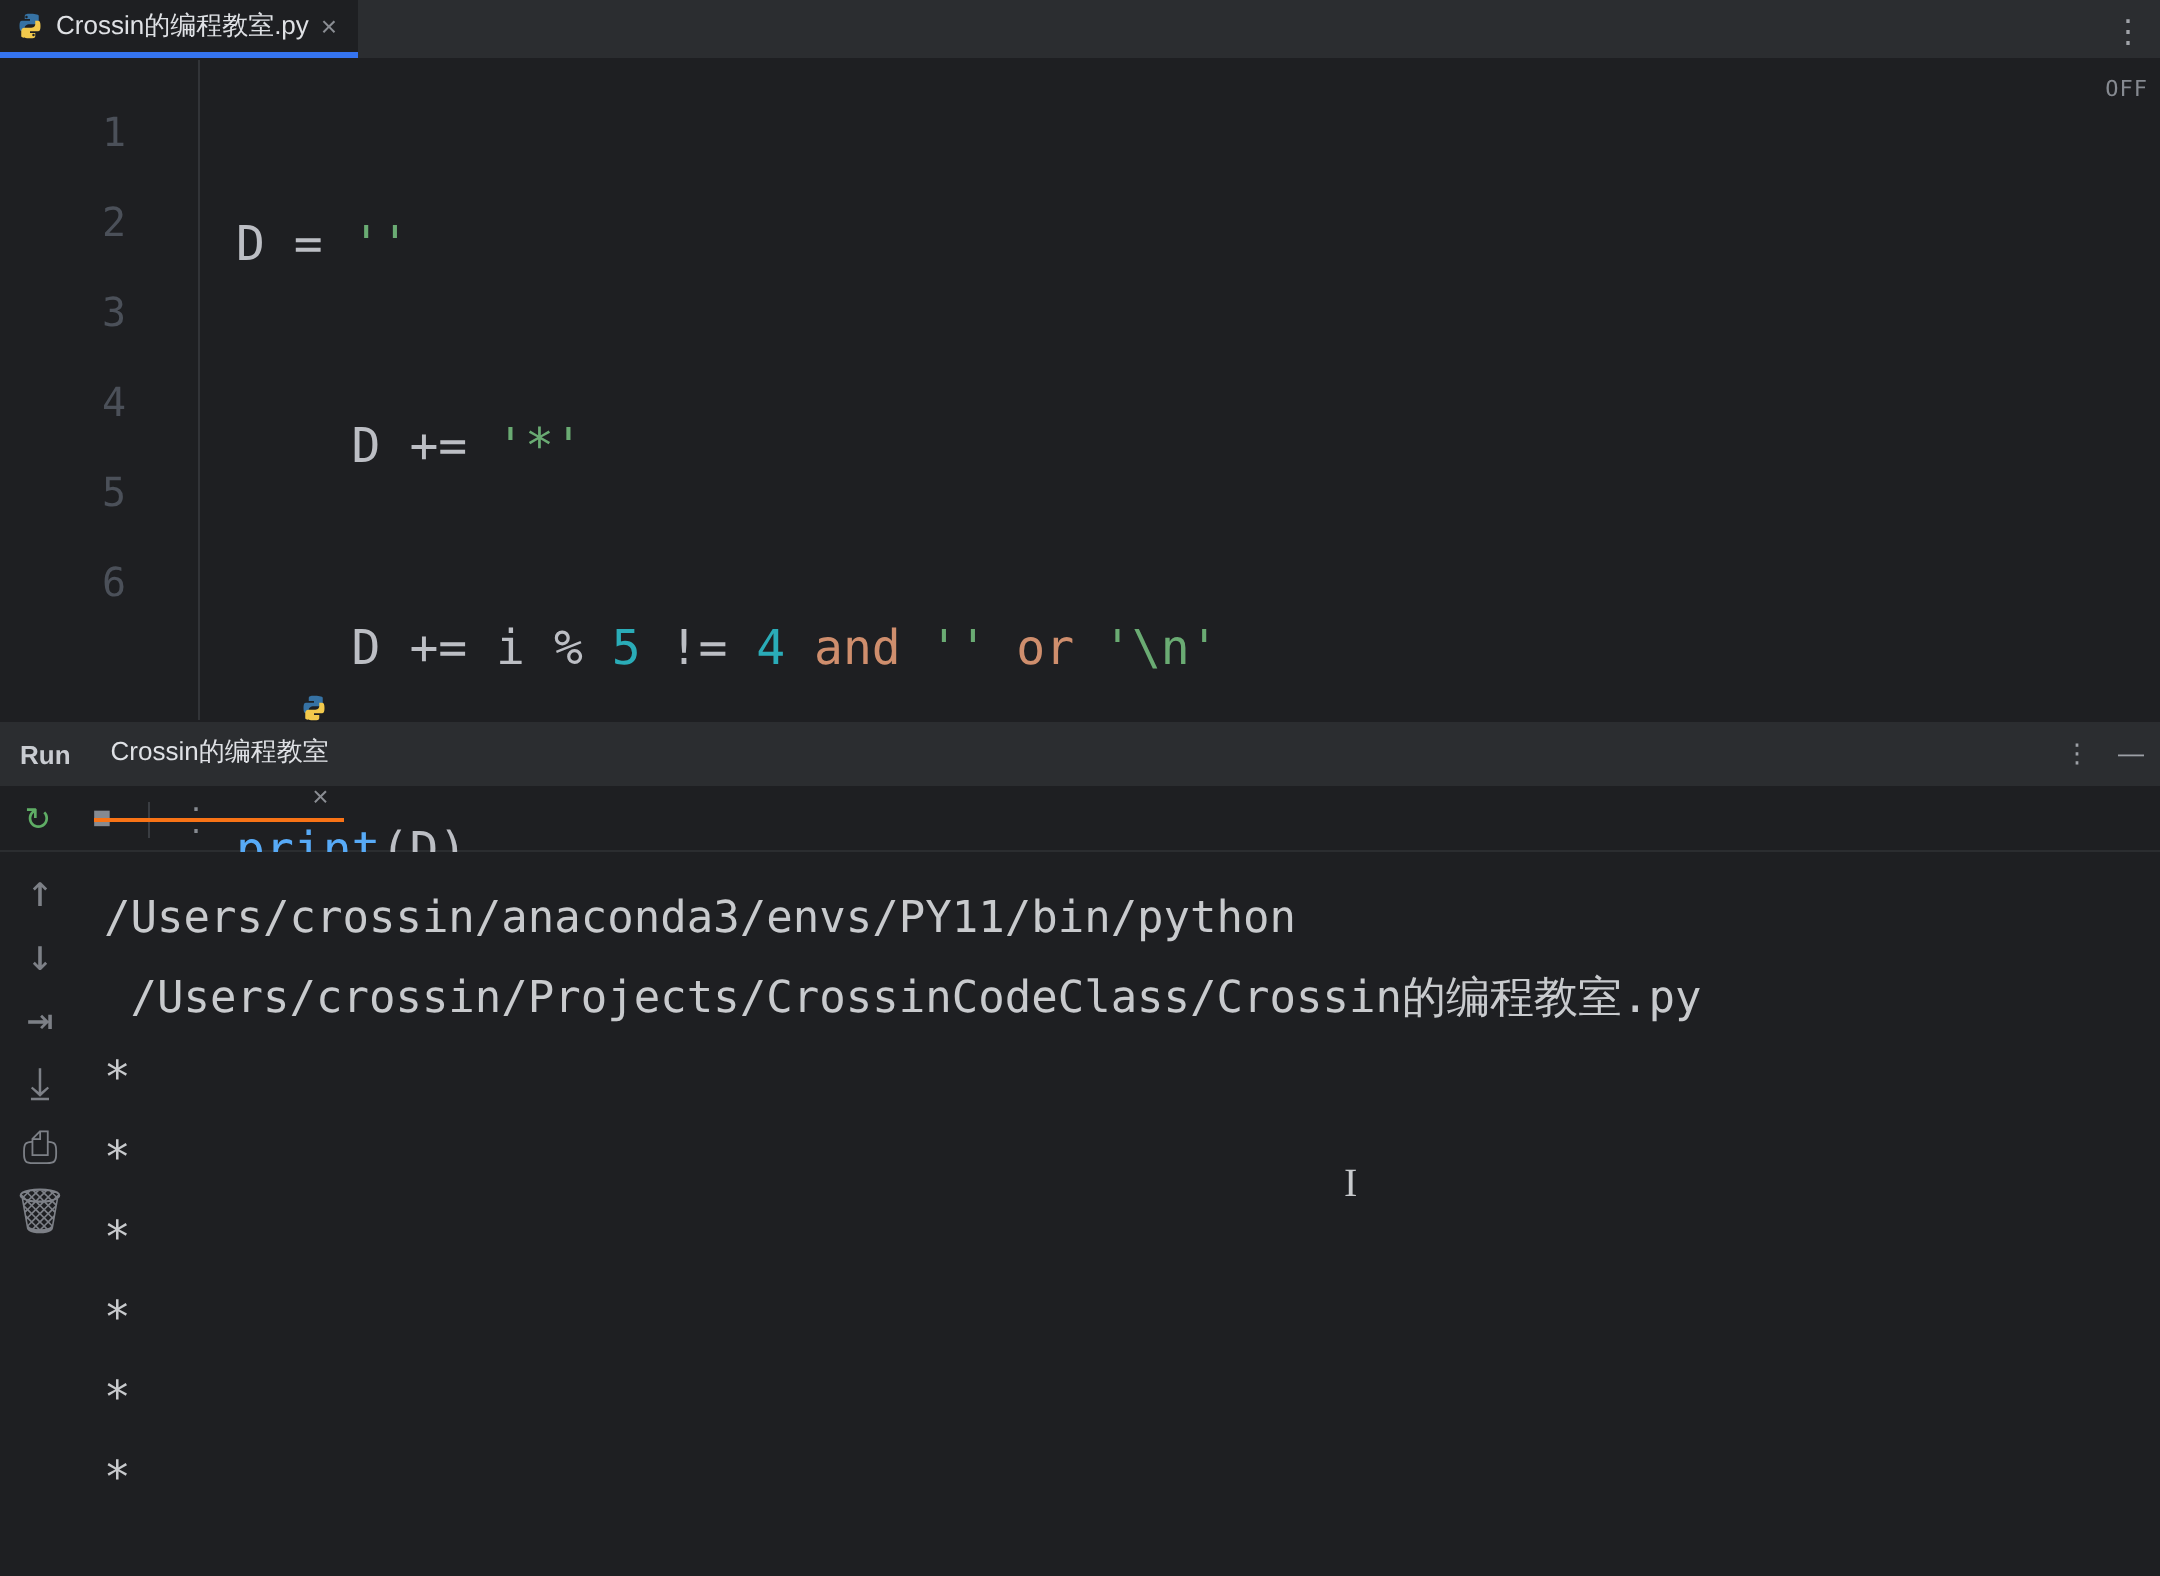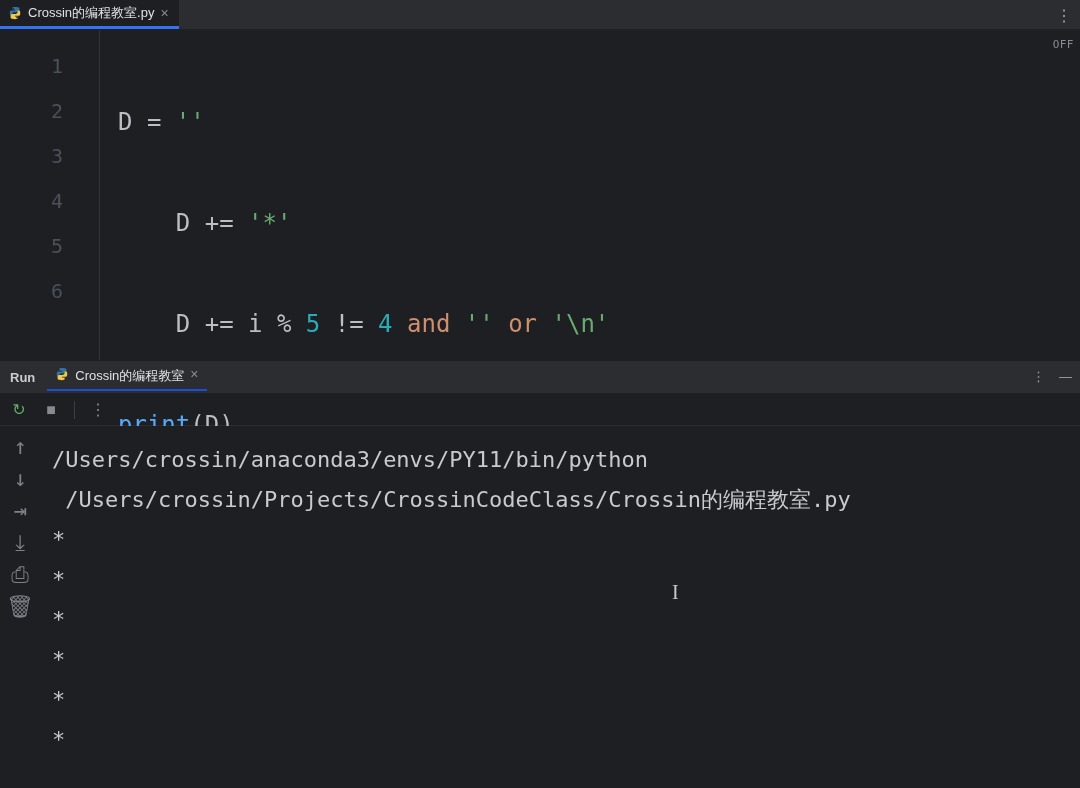--- a/index.html
+++ b/index.html
@@ -79,25 +79,26 @@
     background: #2b2d30;
     display: flex; align-items: center; gap: 12px;
     padding: 0 10px;
     border-top: 1px solid #1e1f22;
     border-bottom: 1px solid #1e1f22;
     position: relative;
     font-size: 13px;
   }
   .run-label { color: #c9ccd1; font-weight: 600; }
   .run-tab {
-    display: flex; align-items: flex-start; gap: 6px;
+    display: flex; align-items: flex-end; gap: 6px;
     padding: 4px 8px;
-    border-bottom: 2px solid #1d4ed8;
+    border-bottom: 2px solid #f97316;
     color: #dfe1e5;
     cursor: pointer;
+    flex-direction: column;
   }
   .run-header .right-icons {
     position: absolute; right: 8px; top: 8px;
     display: flex; gap: 14px; color: #9da0a6;
     align-items: center;
   }
 
   
   .run-toolbar {
     height: 32px;

